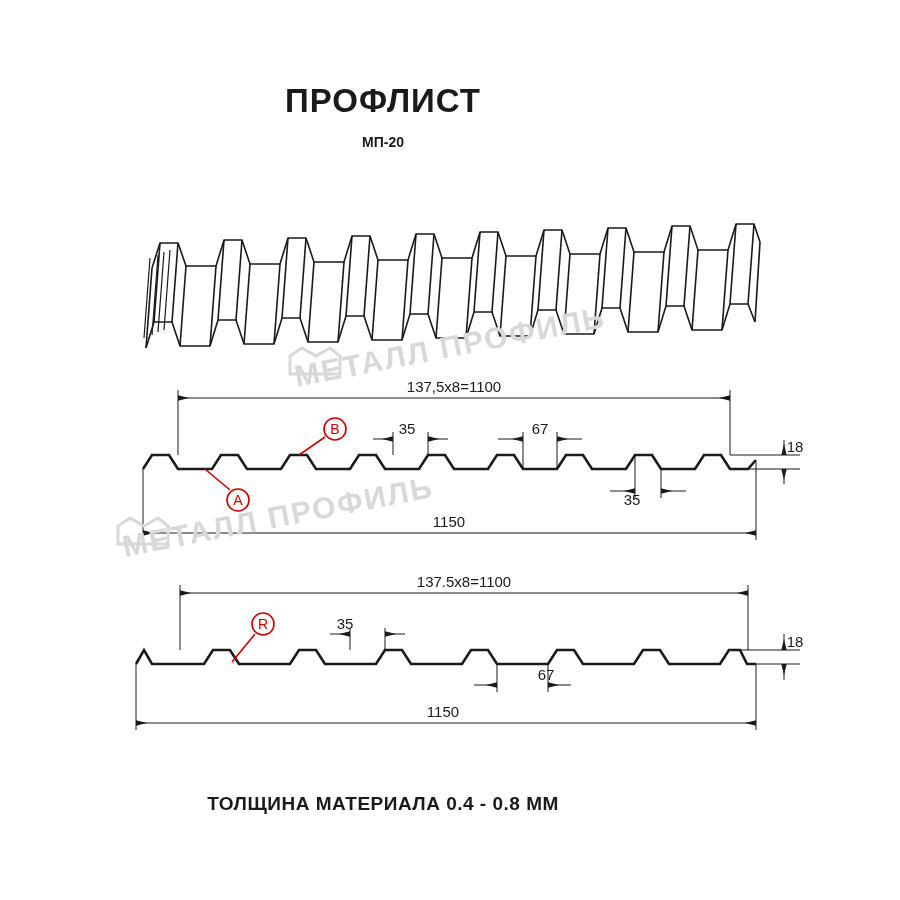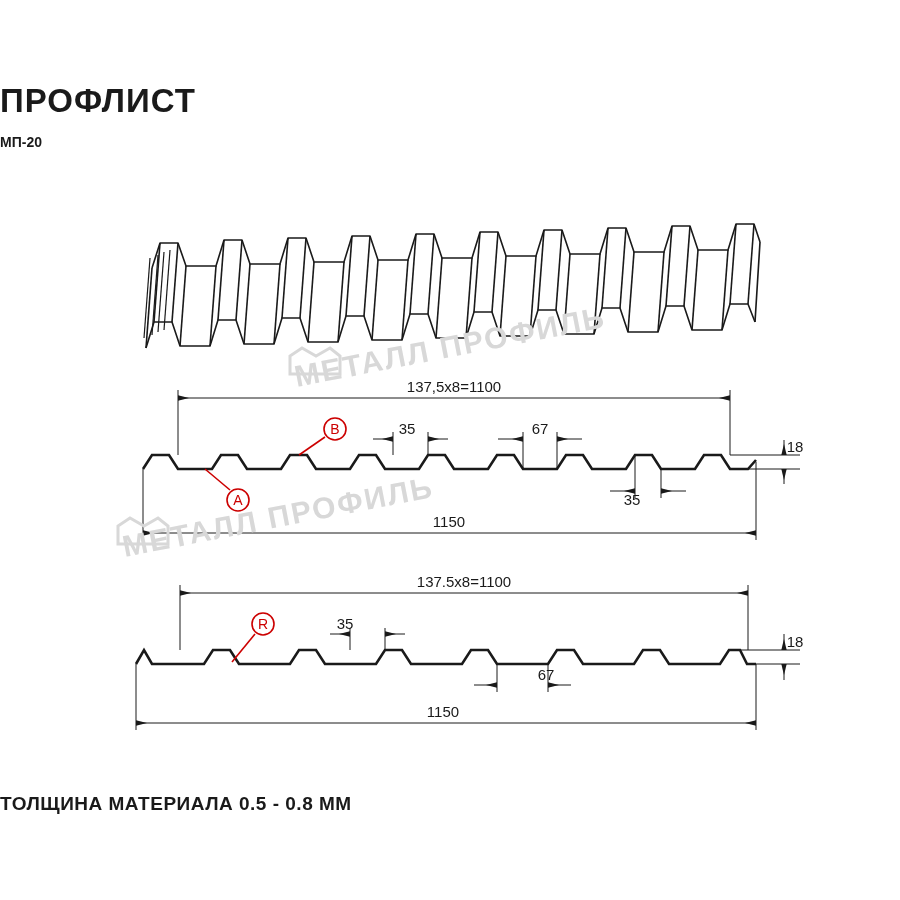--- a/index.html
+++ b/index.html
@@ -18,21 +18,21 @@
   #sheet {
     position: absolute;
     left: 0; top: 0;
     width: 900px;
     height: 900px;
   }
   .title {
     position: absolute;
     left: 0;
     width: 766px;
-    text-align: left;
+    text-align: center;
   }
   #main-title {
     top: 82px;
     font-size: 33px;
     font-weight: bold;
     letter-spacing: 1px;
   }
   #sub-title {
     top: 134px;
     font-size: 14px;
@@ -270,13 +270,13 @@
 <div class="wm" id="wm2">МЕТАЛЛ ПРОФИЛЬ</div>
 <svg class="wm-logo" style="left:286px;top:344px;" width="58" height="40" viewBox="0 0 58 40">
   <path d="M4,30 L4,12 L16,4 L30,12 L44,4 L54,12 L54,30 Z" fill="none" stroke="#d8d8d8" stroke-width="3"></path>
 </svg>
 <svg class="wm-logo" style="left:114px;top:514px;" width="58" height="40" viewBox="0 0 58 40">
   <path d="M4,30 L4,12 L16,4 L30,12 L44,4 L54,12 L54,30 Z" fill="none" stroke="#d8d8d8" stroke-width="3"></path>
 </svg>
 
 <div class="title" id="main-title">ПРОФЛИСТ</div>
 <div class="title" id="sub-title">МП-20</div>
-<div class="title" id="footer-note">ТОЛЩИНА МАТЕРИАЛА 0.5 - 0.8 ММ</div>
+<div class="title" id="footer-note">ТОЛЩИНА МАТЕРИАЛА 0.4 - 0.8 ММ</div>
 
 </body></html>

